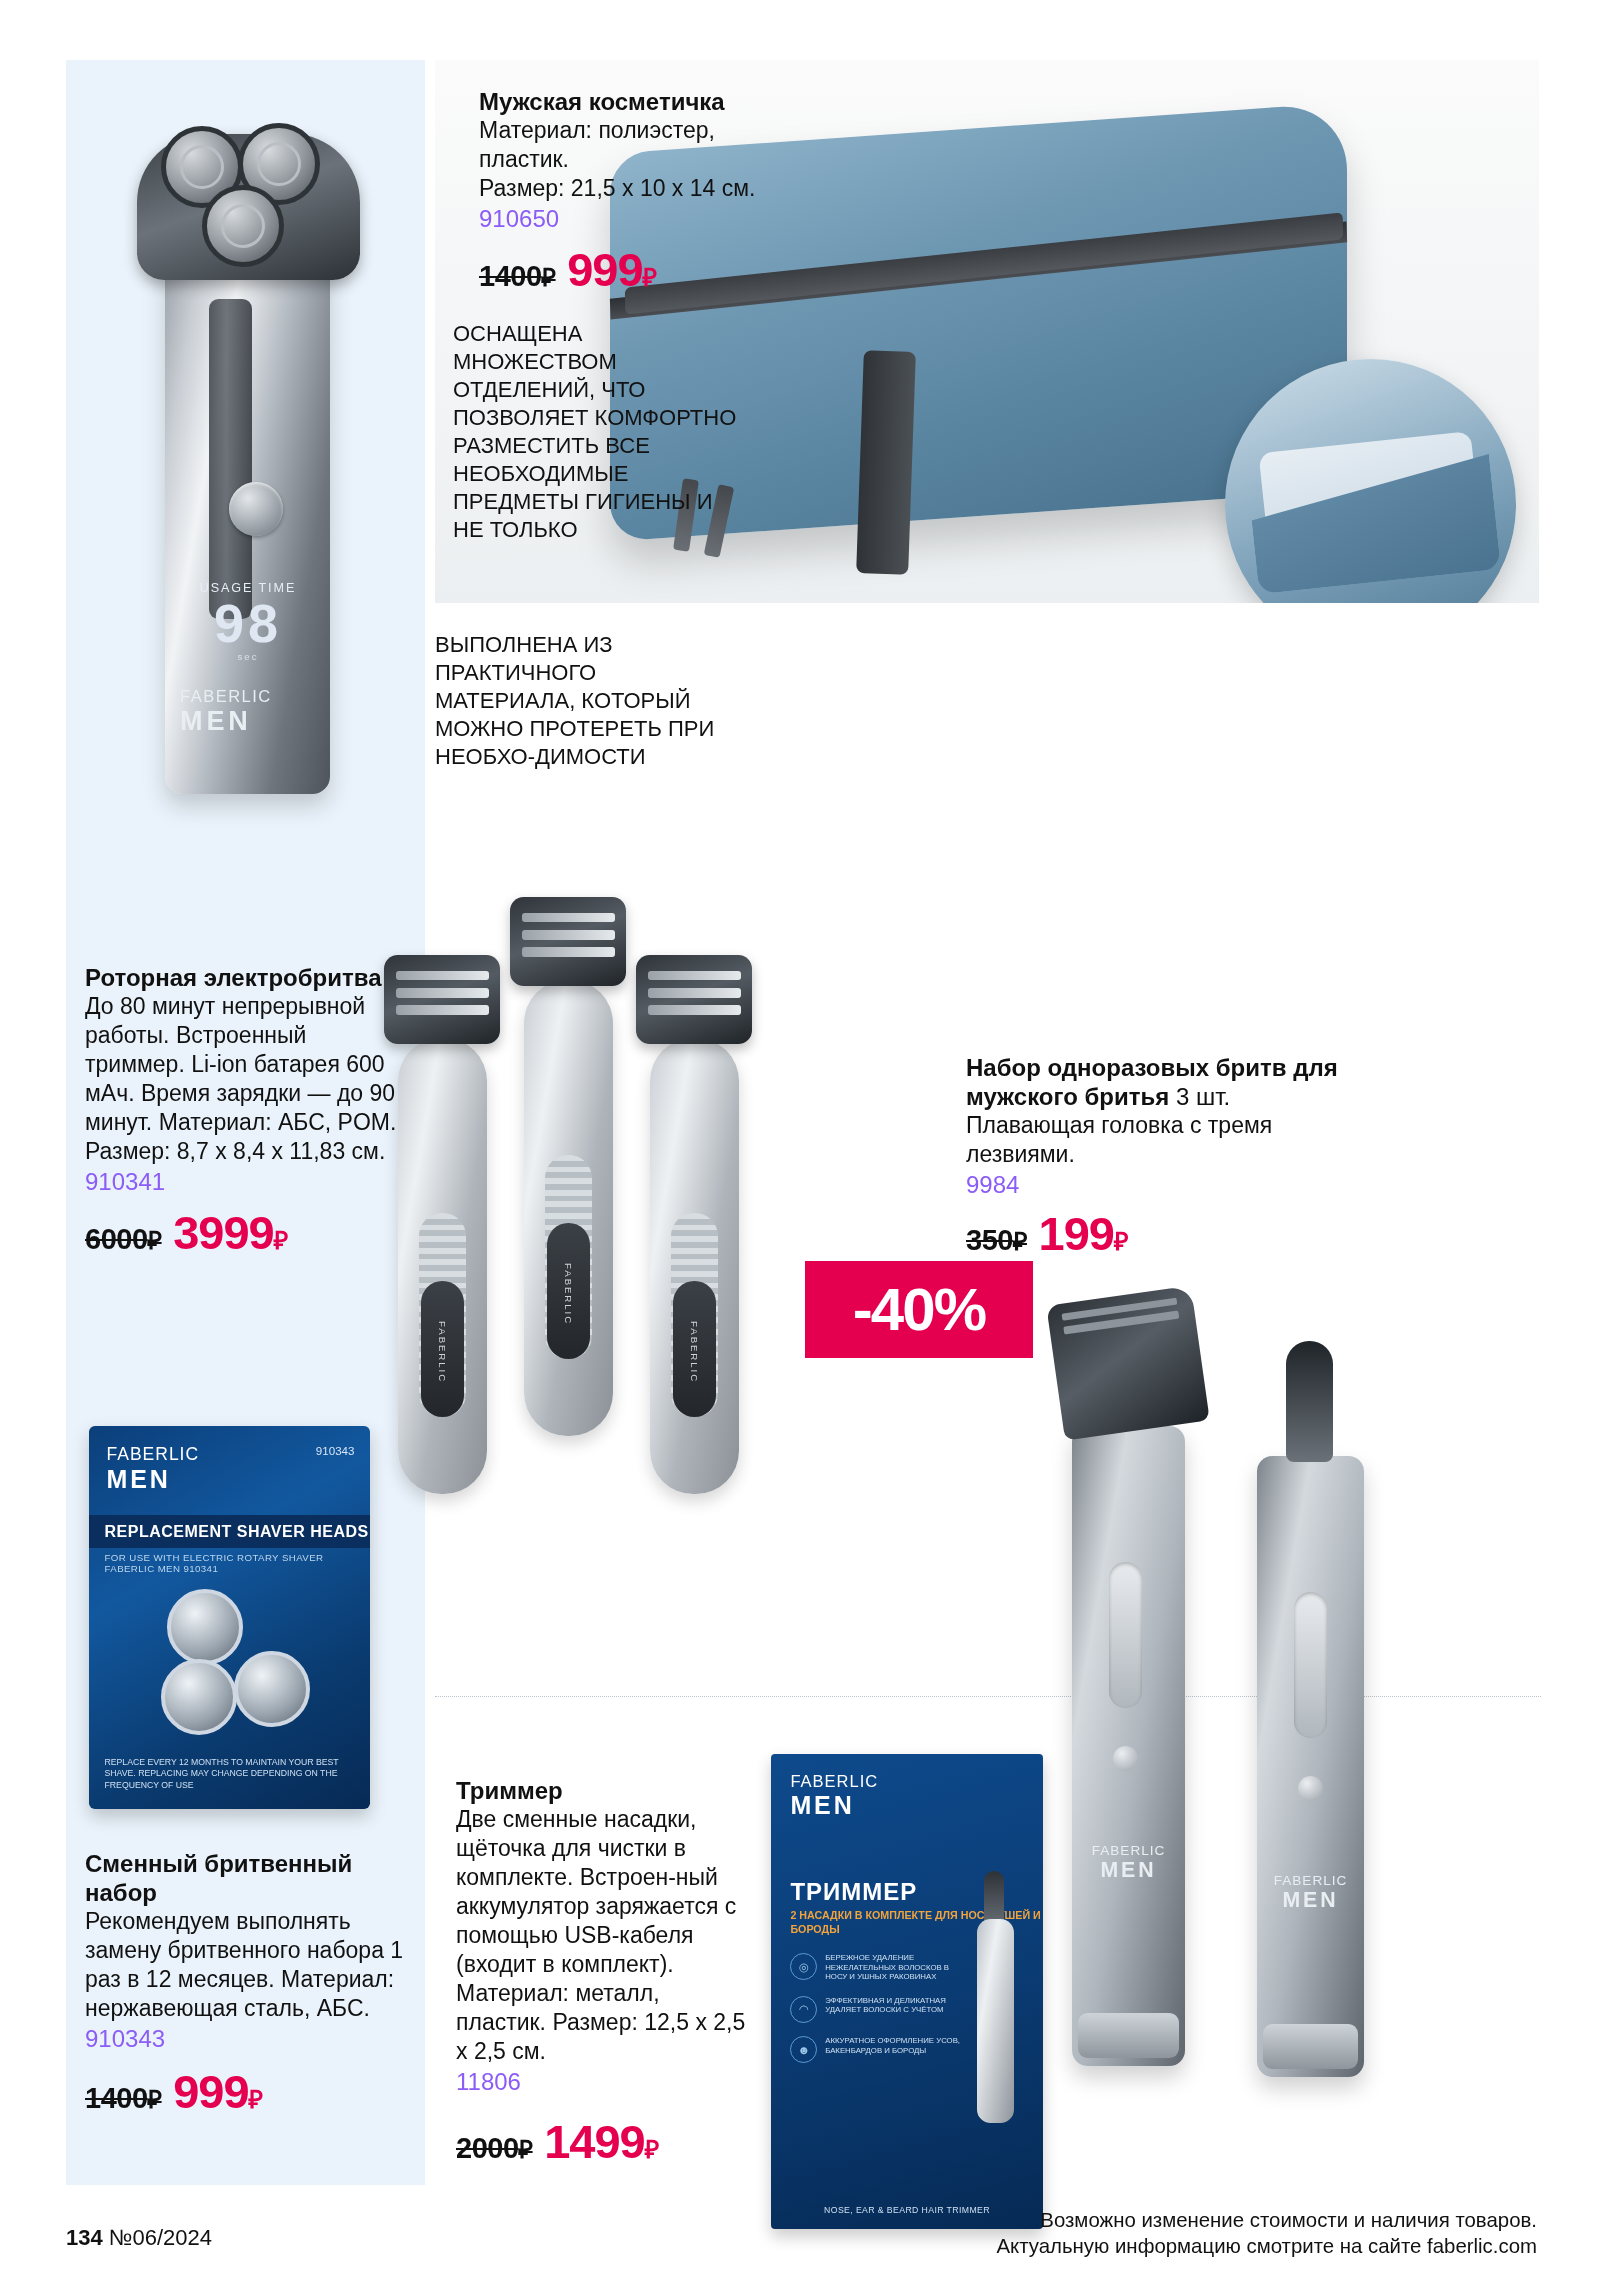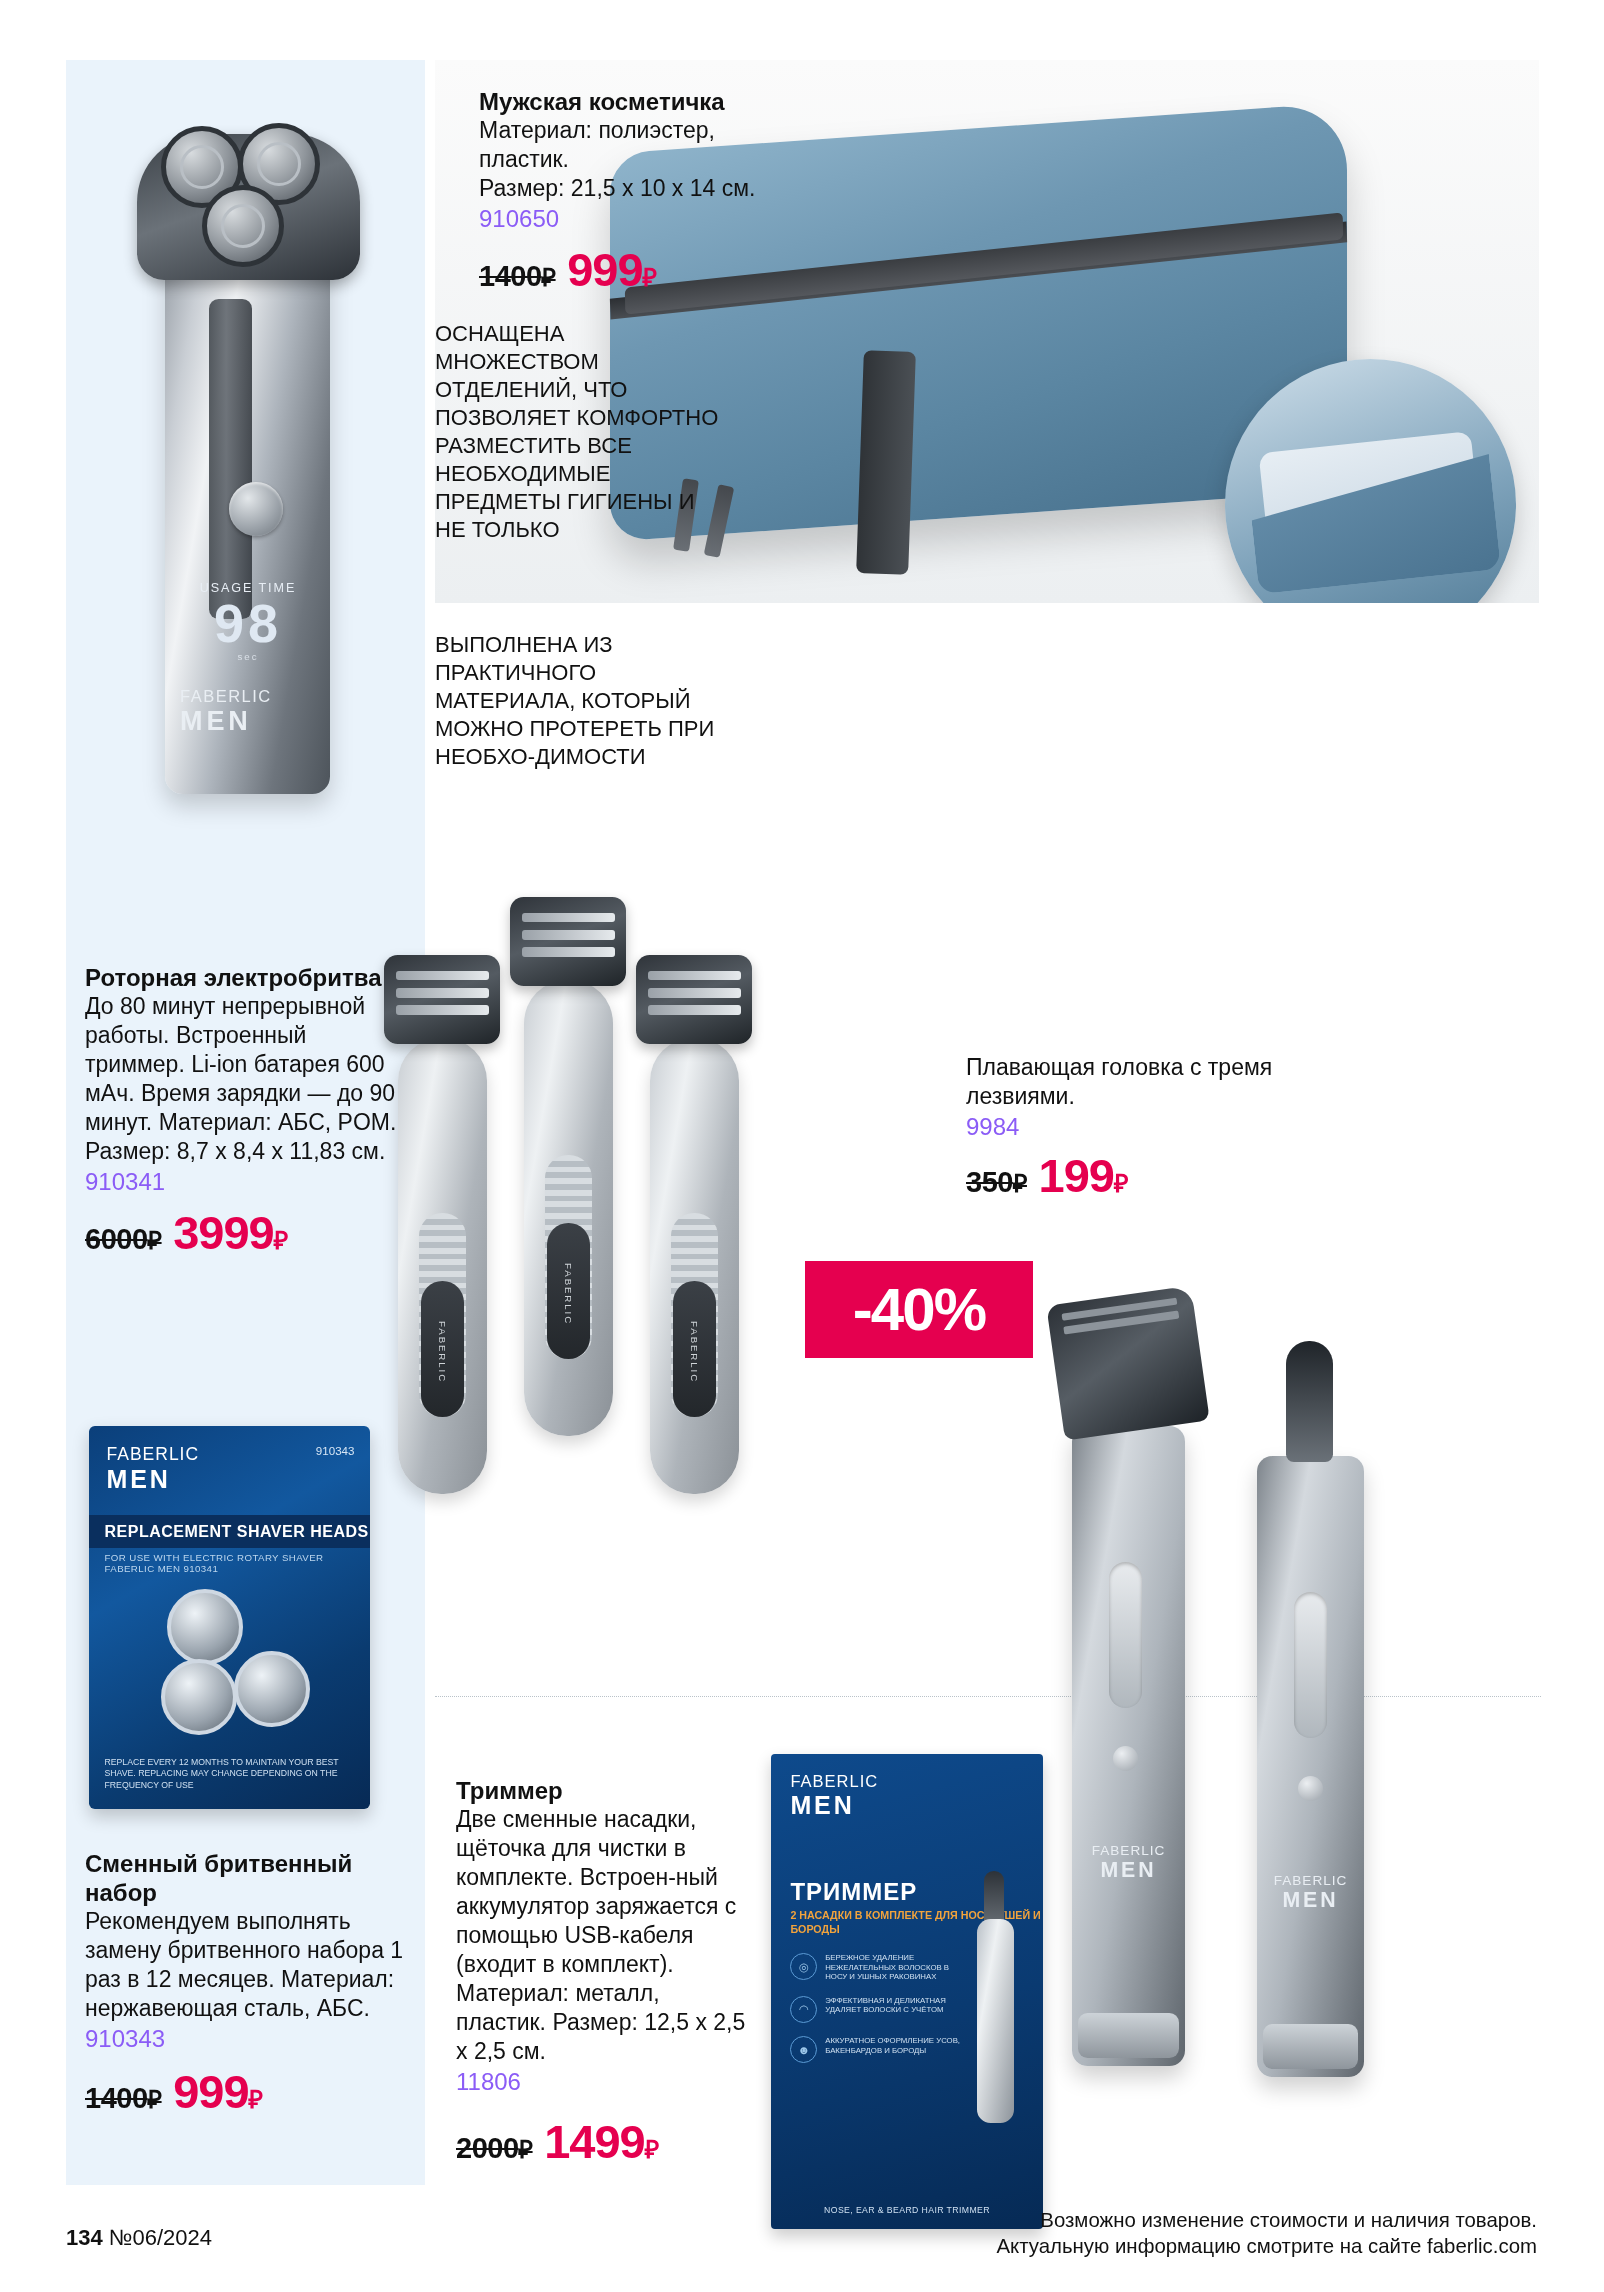--- a/index.html
+++ b/index.html
@@ -145,21 +145,21 @@
   .bag-inset .shell{
     position:absolute;left:25px;top:58px;width:243px;height:165px;
     background:linear-gradient(160deg,#6f97b3,#4a7390);border-radius:17.5px;transform:rotate(-6deg);
     clip-path:polygon(0 55%,100% 30%,100% 100%,0 100%);
   }
 
   
   .bag-txt{position:absolute;left:435px;top:87px;width:320px;margin-left:44px;}
   .bag-txt .price-row{margin-top:7.8px;}
   .caps{font-size:22px;line-height:28px;color:#111;text-transform:uppercase;}
-  .caps-1{position:absolute;left:435px;top:320px;width:291px;}
+  .caps-1{position:absolute;left:453px;top:320px;width:291px;}
   .caps-2{position:absolute;left:435px;top:631px;width:291px;}
 
   
   .razors{position:absolute;left:388px;top:912px;width:466px;height:718px;}
   .razor{position:absolute;width:89px;}
   .razor .handle{
     width:89px;height:456px;border-radius:43px;
     background:linear-gradient(100deg,#c9ced3,#eef1f3 25%,#aeb4ba 60%,#8b9197);
     box-shadow:0 7.8px 15.5px rgba(0,0,0,.16);
   }
@@ -415,20 +415,21 @@
       <div class="grip"></div>
       <div class="pad">
           <span>FABERLIC</span>
         </div>
     </div>
   </div>
 
   <div class="badge">-40%</div>
 
   <div class="disp-txt">
+    <div class="ttl"><span>Набор одноразовых бритв для мужского бритья</span> <span style="font-weight:normal">3 шт.</span></div>
     <div class="desc">Плавающая головка с тремя лезвиями.</div>
     <div class="code">9984</div>
     <div class="price-row">
       <span class="old"><span>350</span><span class="cur">₽</span></span>
       <span class="new"><span>199</span><span class="cur">₽</span></span>
     </div>
   </div>
 
   <div class="divider"></div>
 

